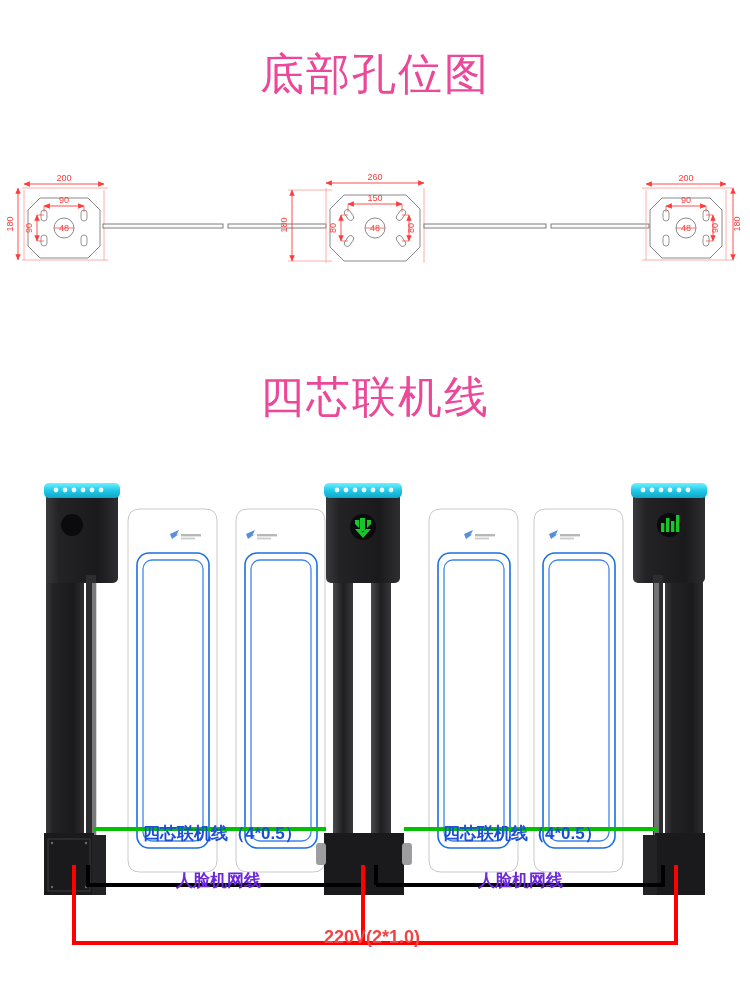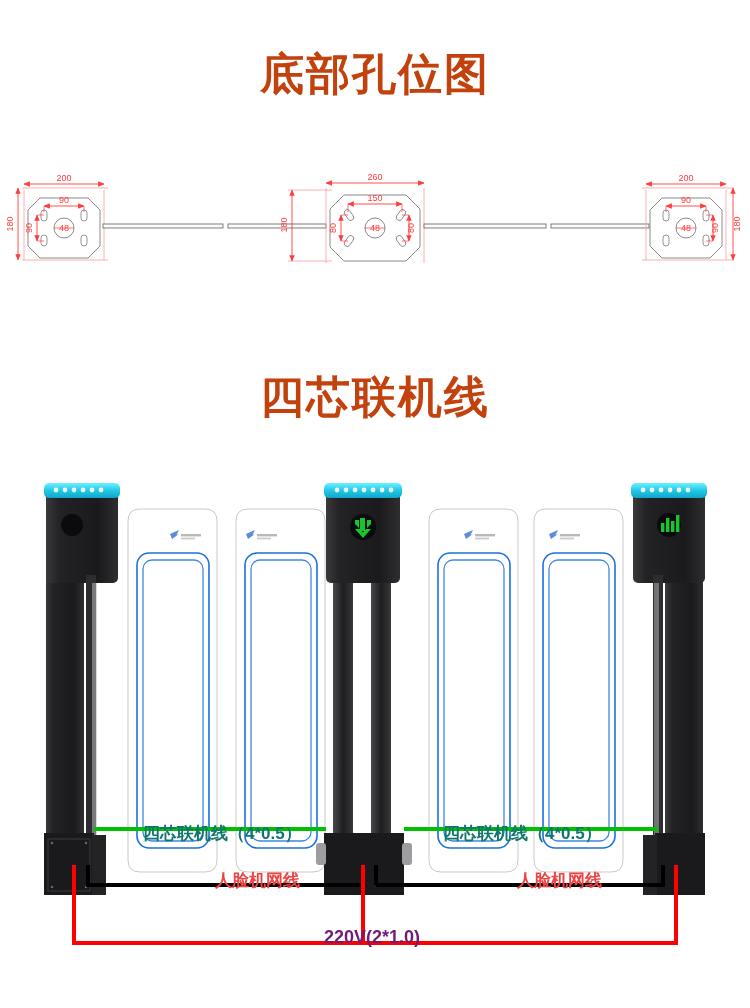--- a/index.html
+++ b/index.html
@@ -15,22 +15,22 @@
     overflow: hidden;
   }
 
   
   .section-title {
     position: absolute;
     left: 0;
     width: 750px;
     text-align: center;
     font-size: 44px;
-    font-weight: 700;
-    color: #c2410c;
+    font-weight: 400;
+    color: #ec4899;
     letter-spacing: 2px;
     line-height: 1;
   }
   #title-holes { top: 52px; }
   #title-wiring { top: 375px; }
 
   
   #hole-diagram {
     position: absolute;
     left: 0;
@@ -48,23 +48,23 @@
     height: 510px;
   }
 
   .wire-label {
     position: absolute;
     font-size: 17px;
     font-weight: 700;
     white-space: nowrap;
     line-height: 1;
   }
-  .wire-label.green { color: #0f766e; }
-  .wire-label.black { color: #ef4444; margin-left: 39px; }
-  .wire-label.red   { color: #701a75; font-size: 18px; }
+  .wire-label.green { color: #1d4ed8; }
+  .wire-label.black { color: #6d28d9; }
+  .wire-label.red   { color: #ef4444; font-size: 18px; }
 </style>
 </head>
 <body>
 
 <div class="section-title" id="title-holes">底部孔位图</div>
 
 <svg id="hole-diagram" viewBox="0 0 750 120">
   <defs>
     <marker id="ar" markerWidth="7" markerHeight="6" refX="6.5" refY="3" orient="auto">
       <path d="M0,0 L7,3 L0,6 Z" fill="#ff3b3b"></path>

